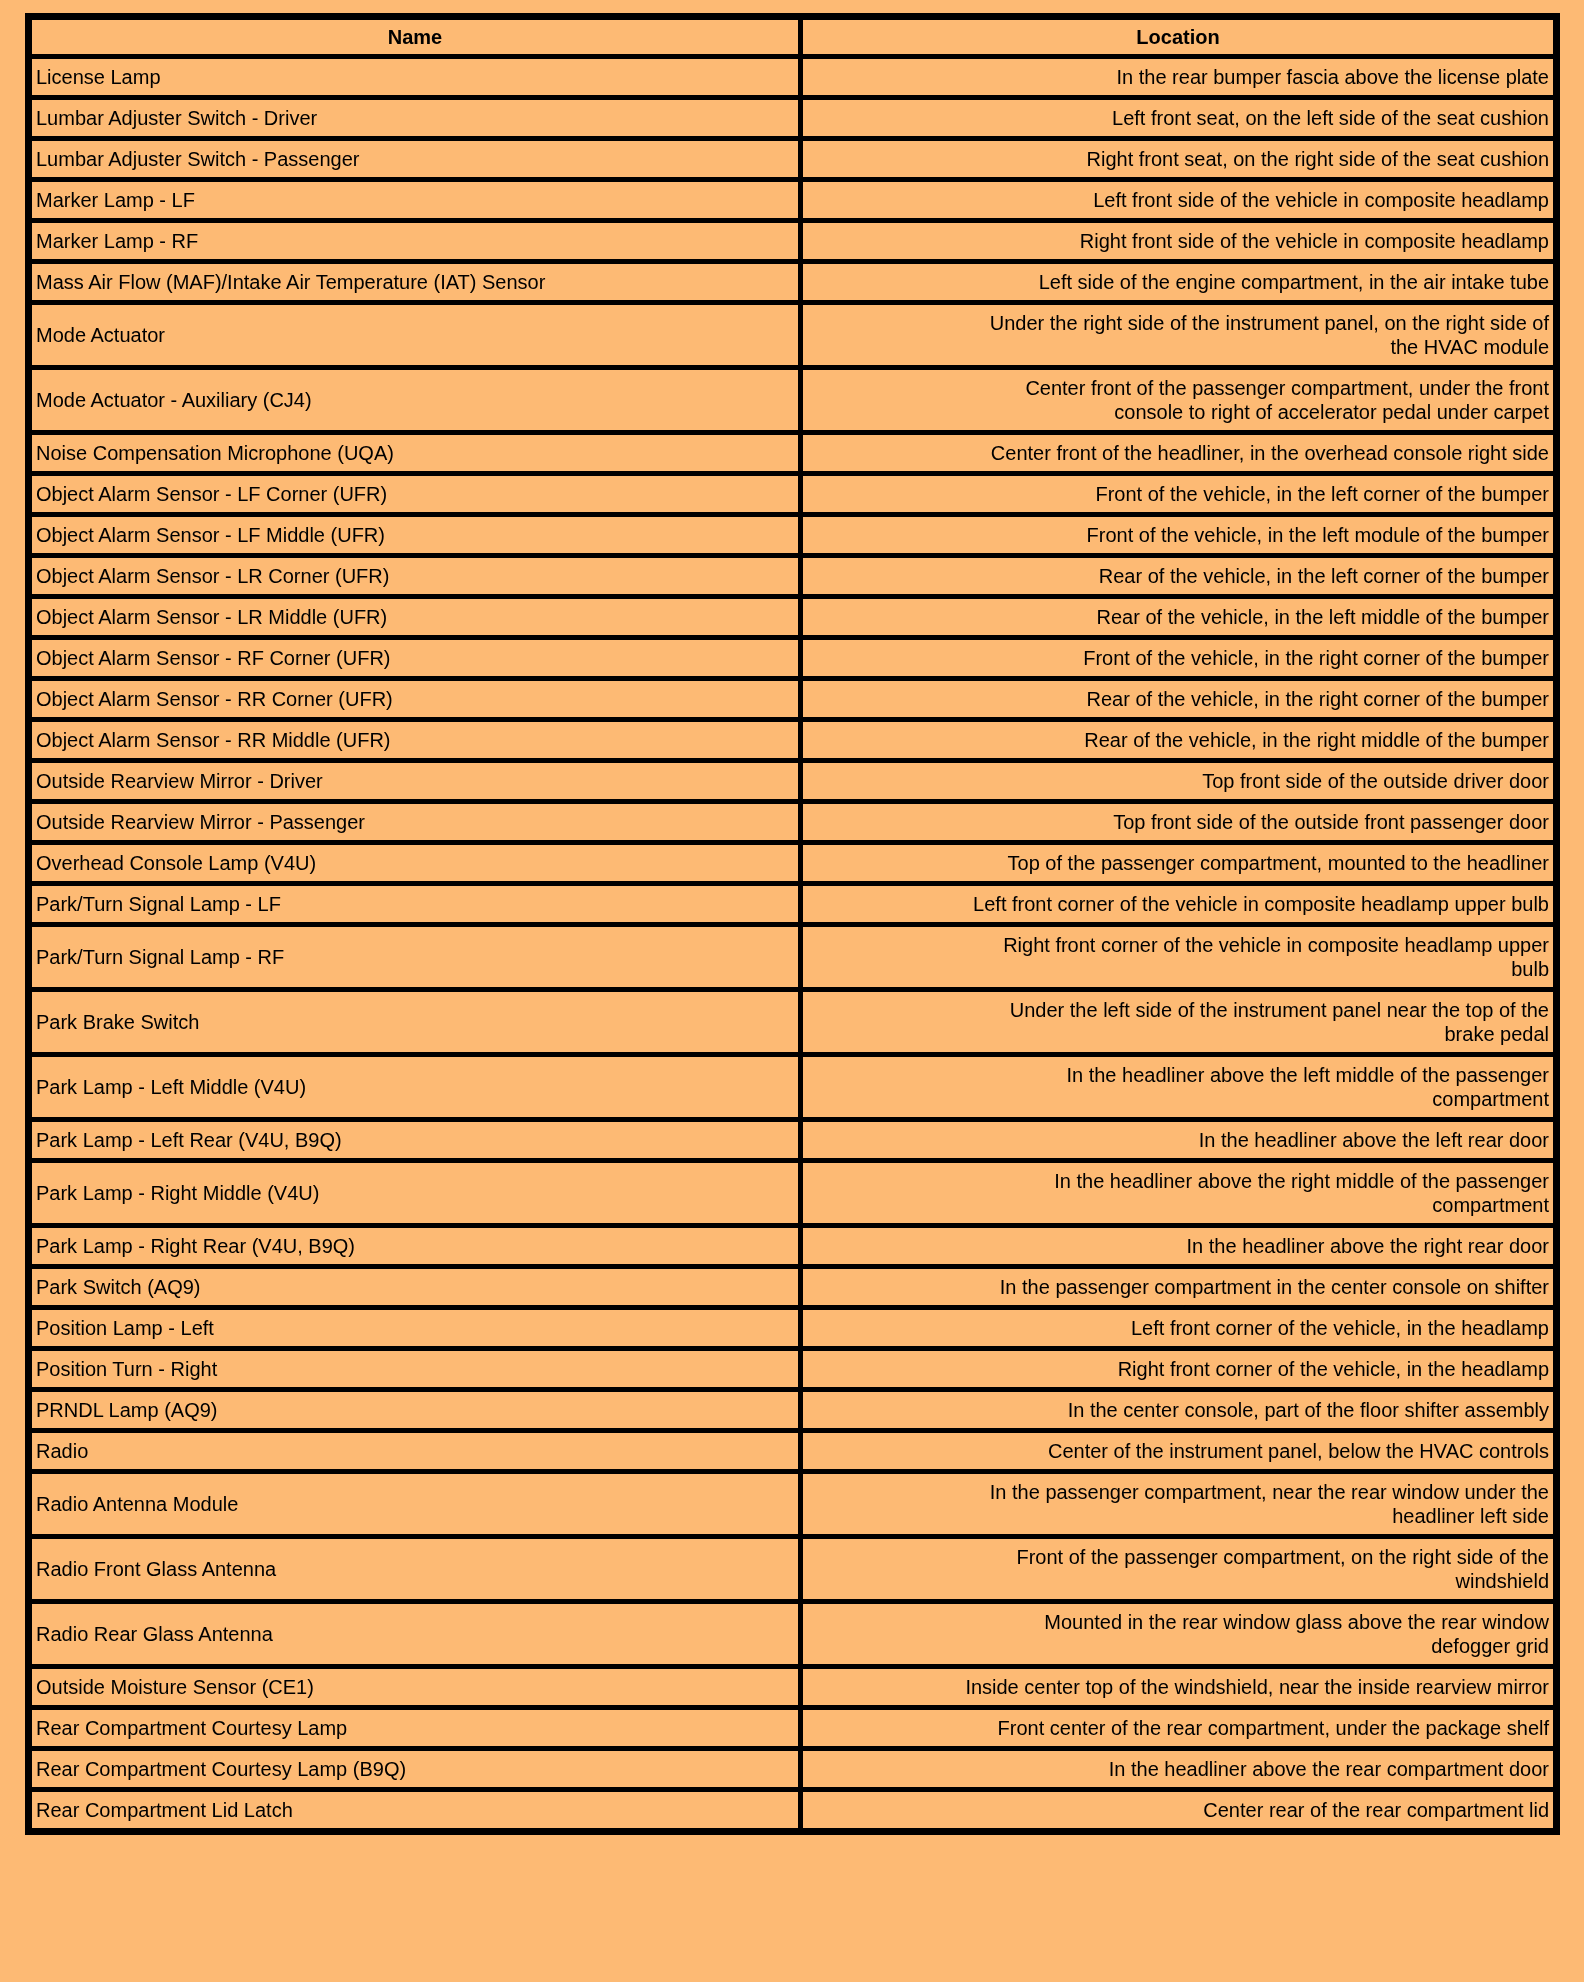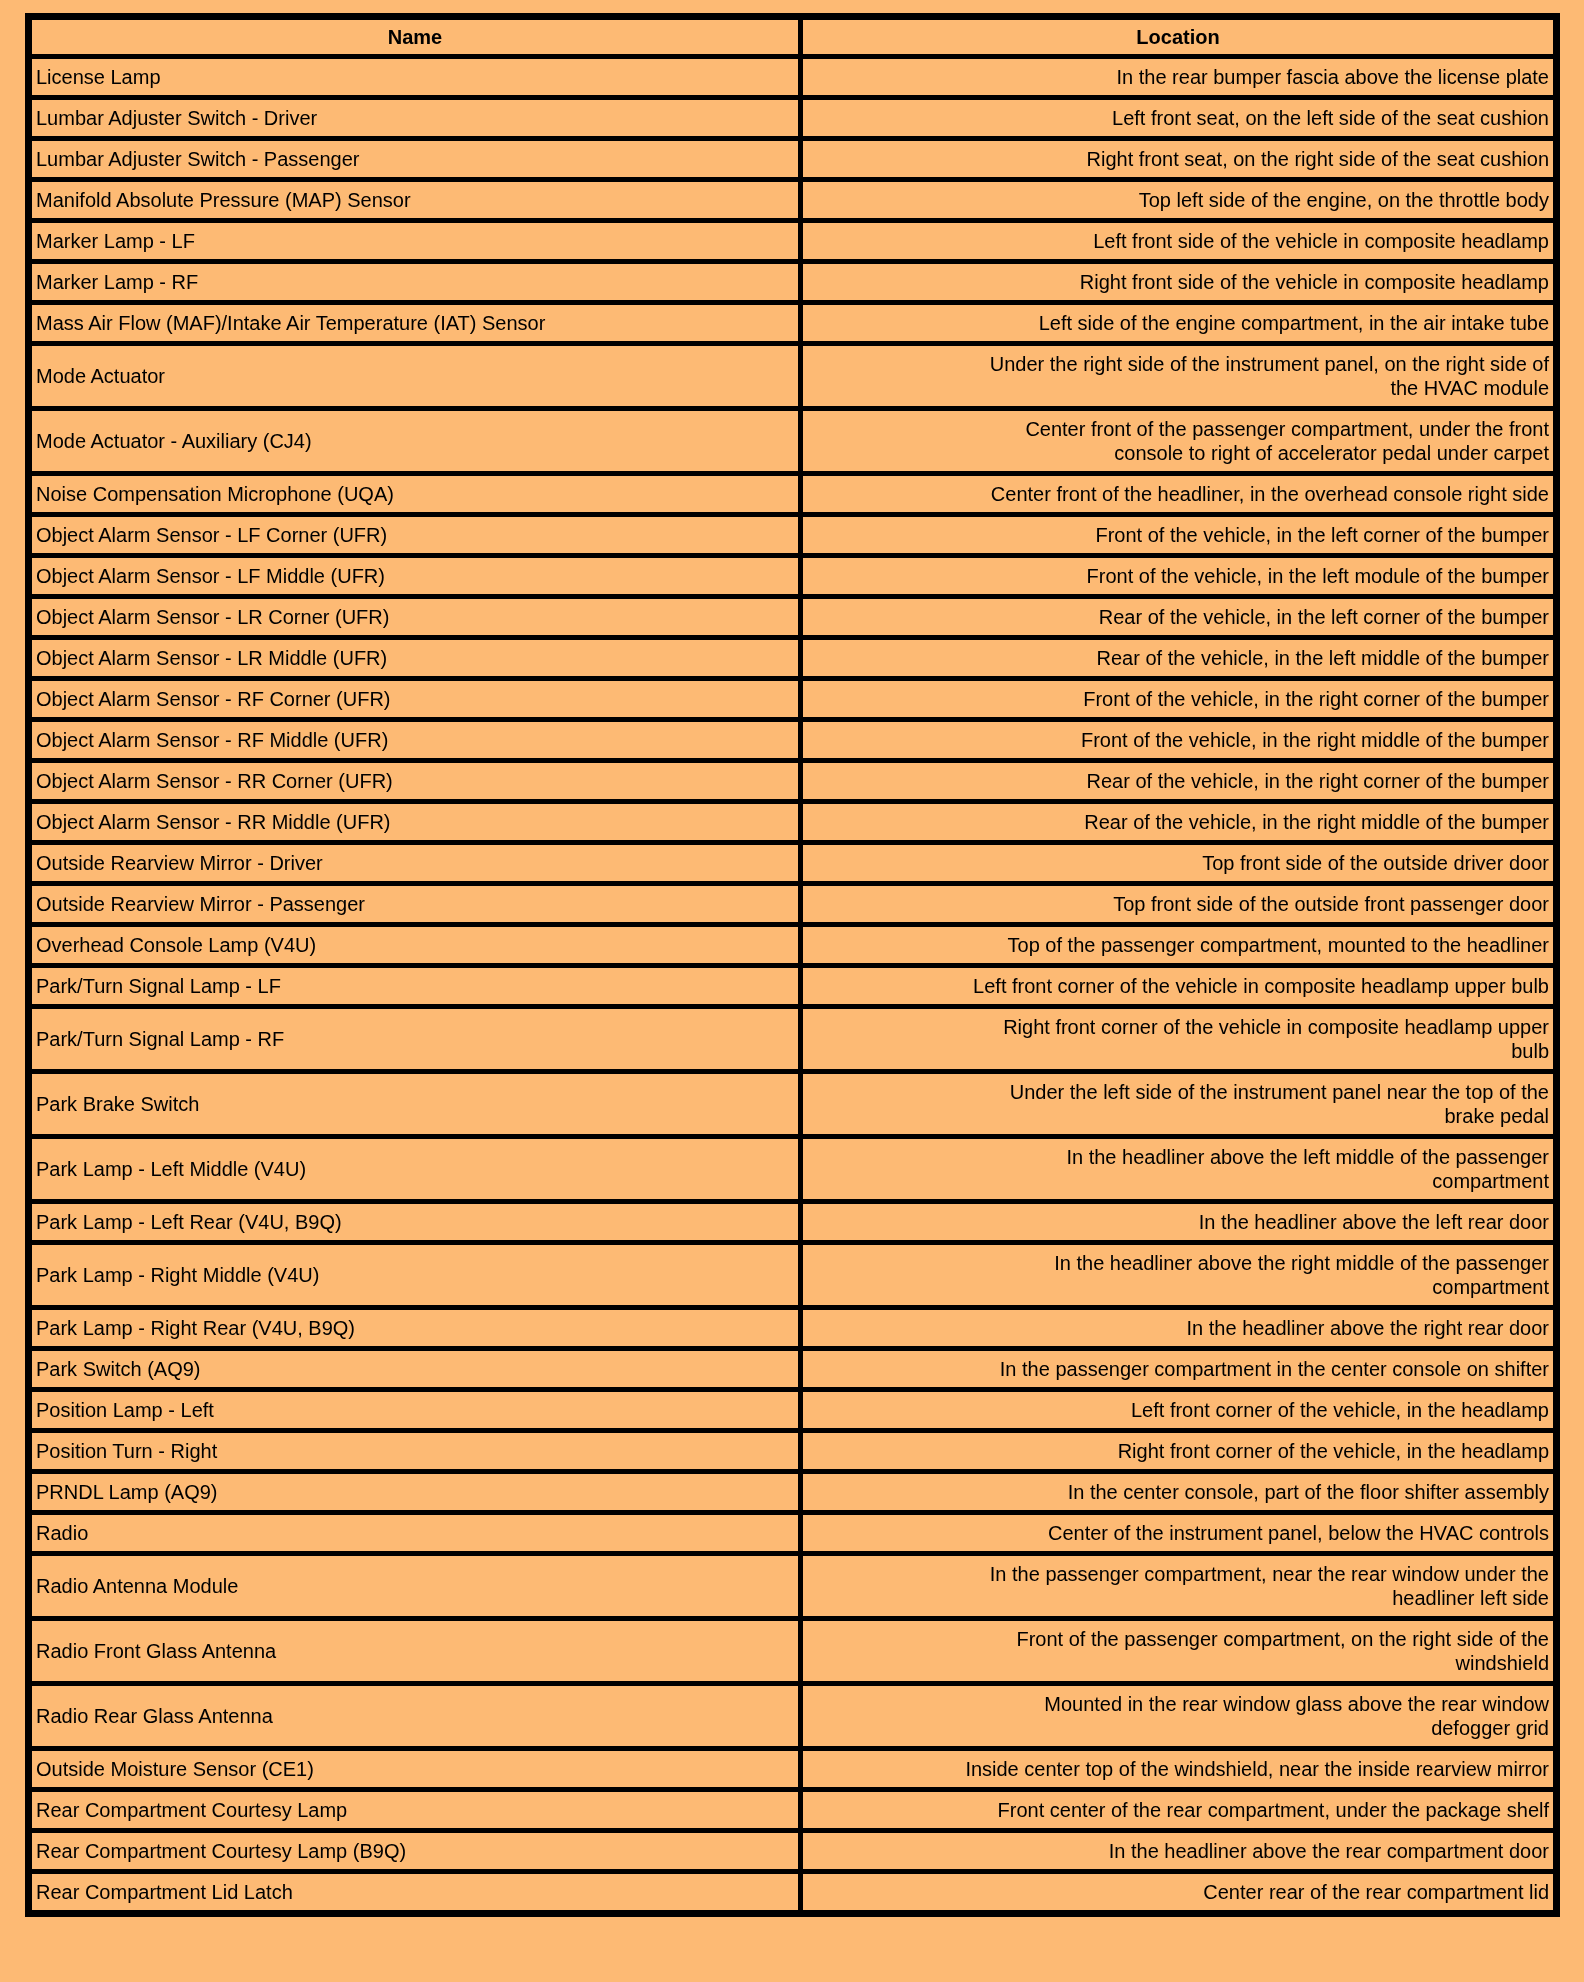--- a/index.html
+++ b/index.html
@@ -72,24 +72,20 @@
         </tr>
         <tr>
           <td class="name-cell">Lumbar Adjuster Switch - Driver</td>
           <td class="loc-cell">Left front seat, on the left side of the seat cushion</td>
         </tr>
         <tr>
           <td class="name-cell">Lumbar Adjuster Switch - Passenger</td>
           <td class="loc-cell">Right front seat, on the right side of the seat cushion</td>
         </tr>
         <tr>
-          <td class="name-cell">Manifold Absolute Pressure (MAP) Sensor</td>
-          <td class="loc-cell">Top left side of the engine, on the throttle body</td>
-        </tr>
-        <tr>
           <td class="name-cell">Marker Lamp - LF</td>
           <td class="loc-cell">Left front side of the vehicle in composite headlamp</td>
         </tr>
         <tr>
           <td class="name-cell">Marker Lamp - RF</td>
           <td class="loc-cell">Right front side of the vehicle in composite headlamp</td>
         </tr>
         <tr>
           <td class="name-cell">Mass Air Flow (MAF)/Intake Air Temperature (IAT) Sensor</td>
           <td class="loc-cell">Left side of the engine compartment, in the air intake tube</td>
@@ -120,24 +116,20 @@
           <td class="name-cell">Object Alarm Sensor - LR Corner (UFR)</td>
           <td class="loc-cell">Rear of the vehicle, in the left corner of the bumper</td>
         </tr>
         <tr>
           <td class="name-cell">Object Alarm Sensor - LR Middle (UFR)</td>
           <td class="loc-cell">Rear of the vehicle, in the left middle of the bumper</td>
         </tr>
         <tr>
           <td class="name-cell">Object Alarm Sensor - RF Corner (UFR)</td>
           <td class="loc-cell">Front of the vehicle, in the right corner of the bumper</td>
-        </tr>
-        <tr>
-          <td class="name-cell">Object Alarm Sensor - RF Middle (UFR)</td>
-          <td class="loc-cell">Front of the vehicle, in the right middle of the bumper</td>
         </tr>
         <tr>
           <td class="name-cell">Object Alarm Sensor - RR Corner (UFR)</td>
           <td class="loc-cell">Rear of the vehicle, in the right corner of the bumper</td>
         </tr>
         <tr>
           <td class="name-cell">Object Alarm Sensor - RR Middle (UFR)</td>
           <td class="loc-cell">Rear of the vehicle, in the right middle of the bumper</td>
         </tr>
         <tr>

